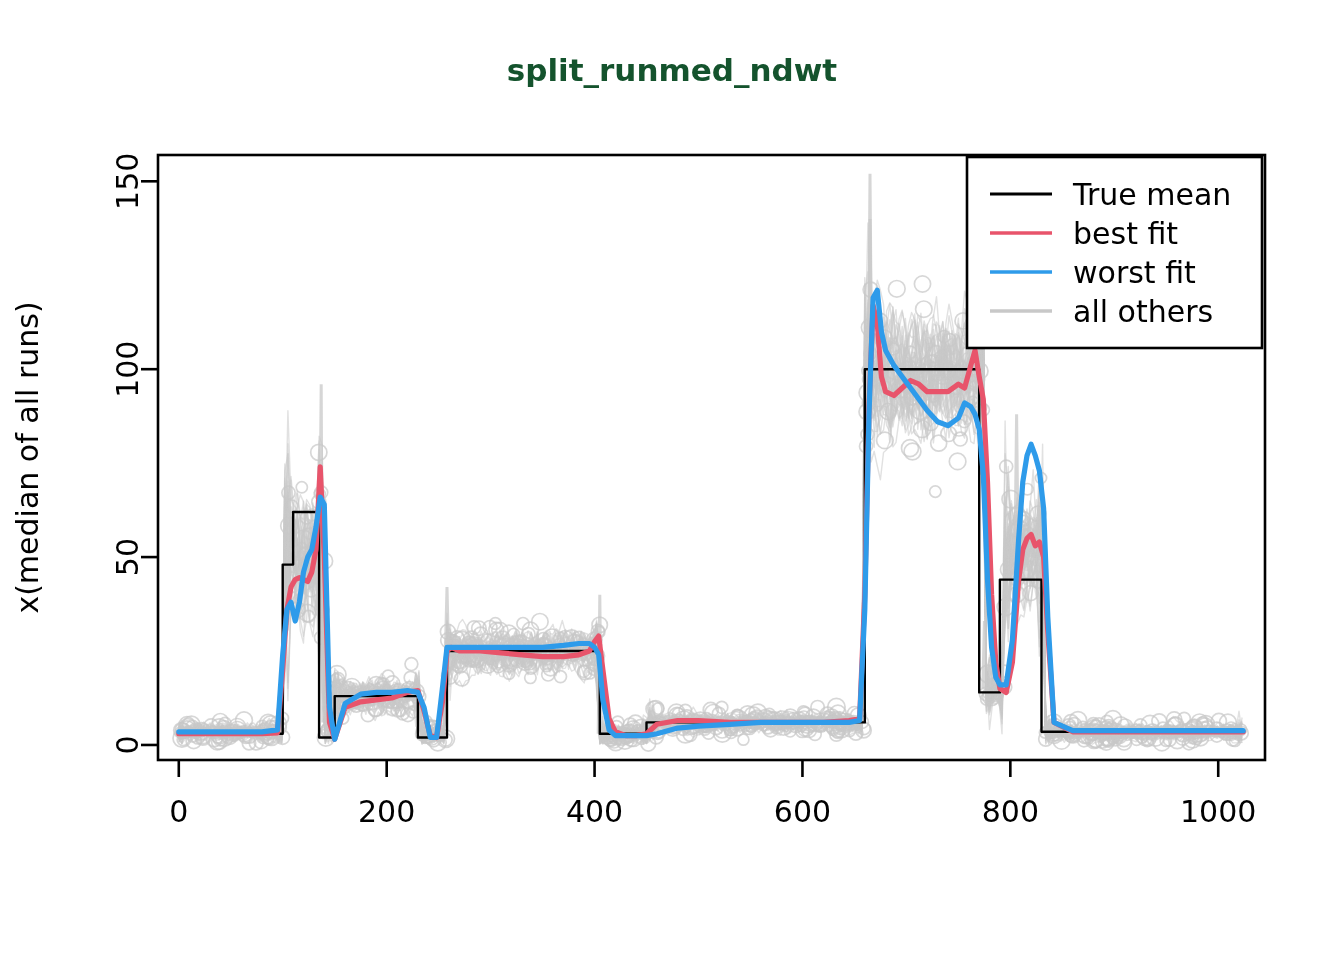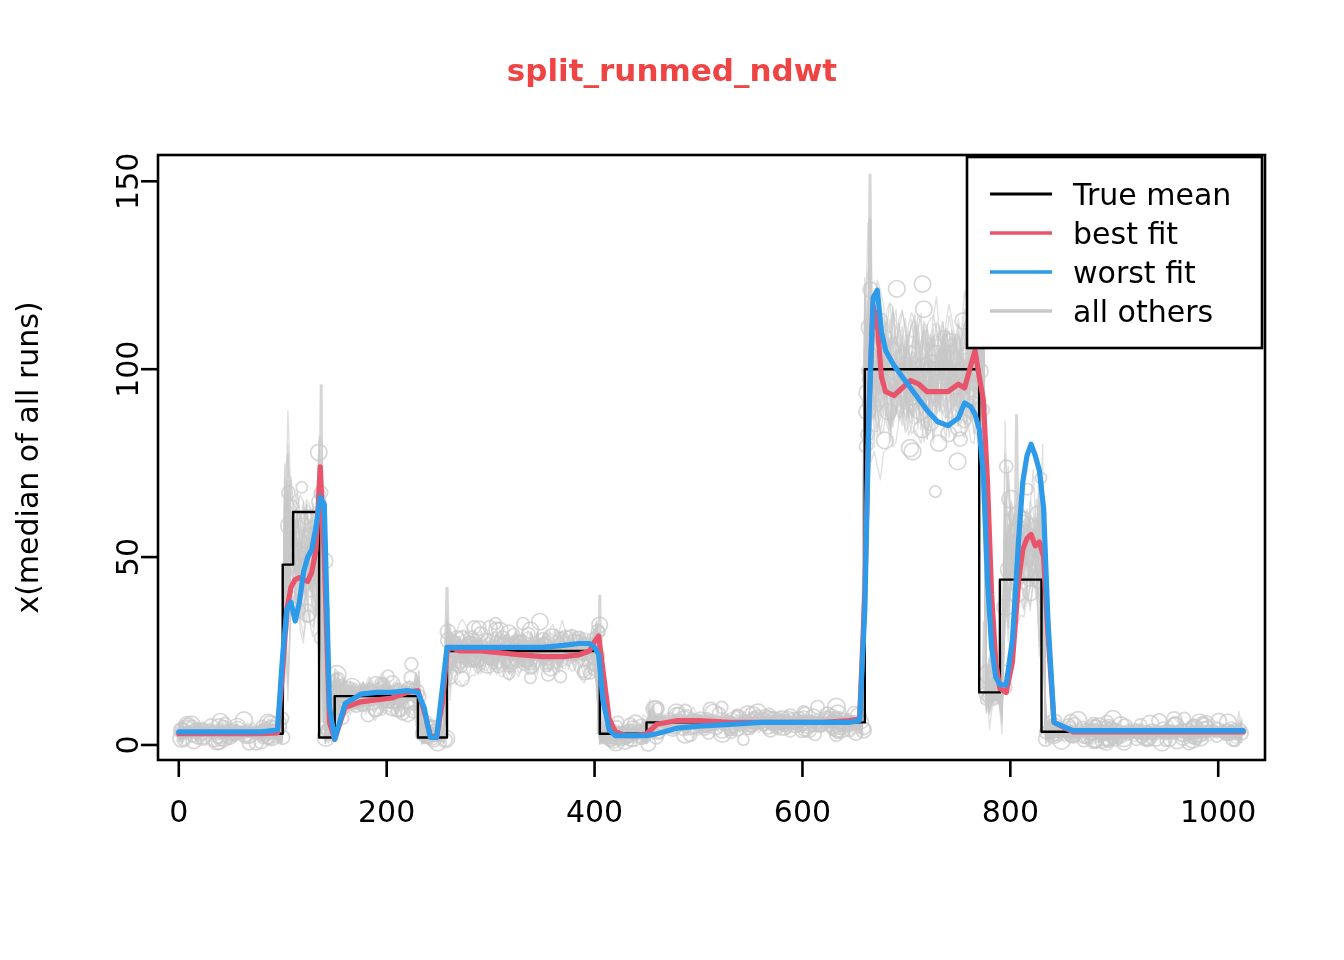--- a/index.html
+++ b/index.html
@@ -1,20 +1,20 @@
 <!DOCTYPE html>
 <html><head>
 <meta charset="utf-8">
 <style>
   html,body{margin:0;padding:0;background:#ffffff;}
   body{width:1344px;height:960px;overflow:hidden;font-family:"DejaVu Sans",sans-serif;}
   #root{position:relative;width:1344px;height:960px;background:#fff;}
   #chart-title{
     position:absolute;left:0;top:52px;width:1344px;text-align:center;
-    font-family:"DejaVu Sans",sans-serif;font-weight:bold;font-size:31px;color:#ef4444;
+    font-family:"DejaVu Sans",sans-serif;font-weight:bold;font-size:31px;color:#14532d;
     letter-spacing:0px;
   }
   #plot-svg{position:absolute;left:0;top:0;}
   .tick-label{font-family:"DejaVu Sans",sans-serif;font-size:30px;fill:#000;}
   .axis-title{font-family:"DejaVu Sans",sans-serif;font-size:30px;fill:#000;}
   .legend-label{font-family:"DejaVu Sans",sans-serif;font-size:30px;fill:#000;}
 </style>
 </head>
 <body>
 

